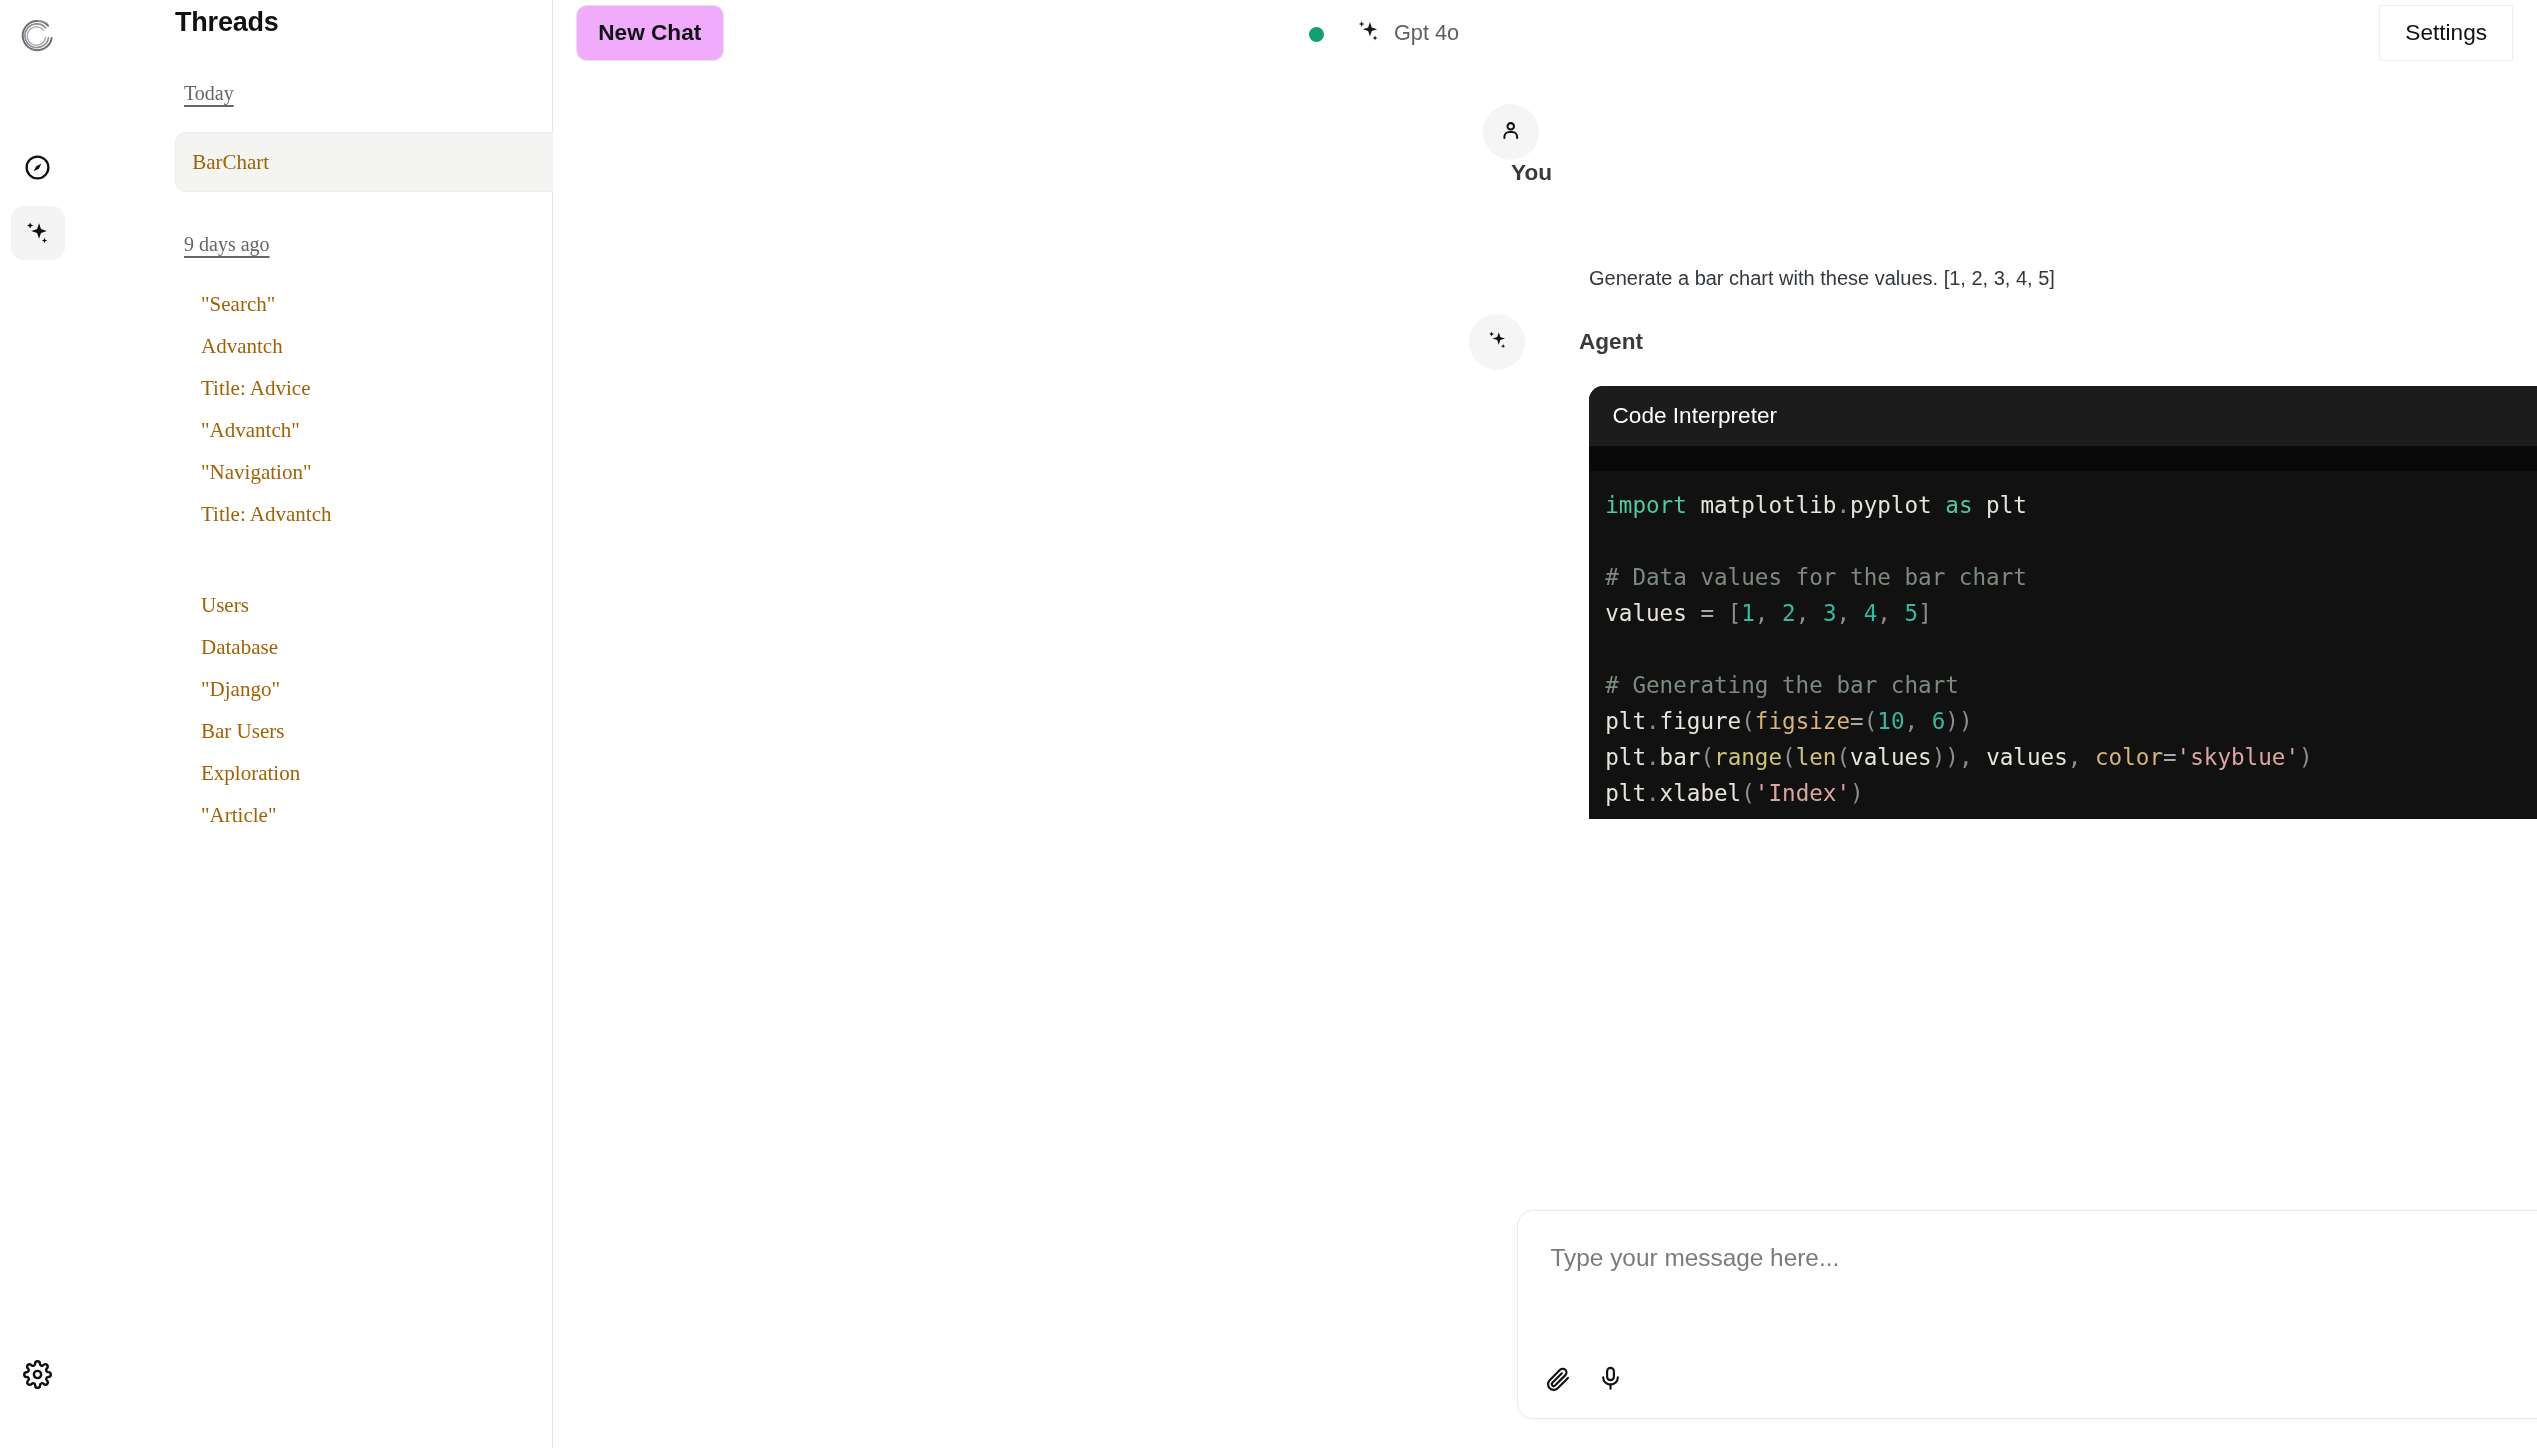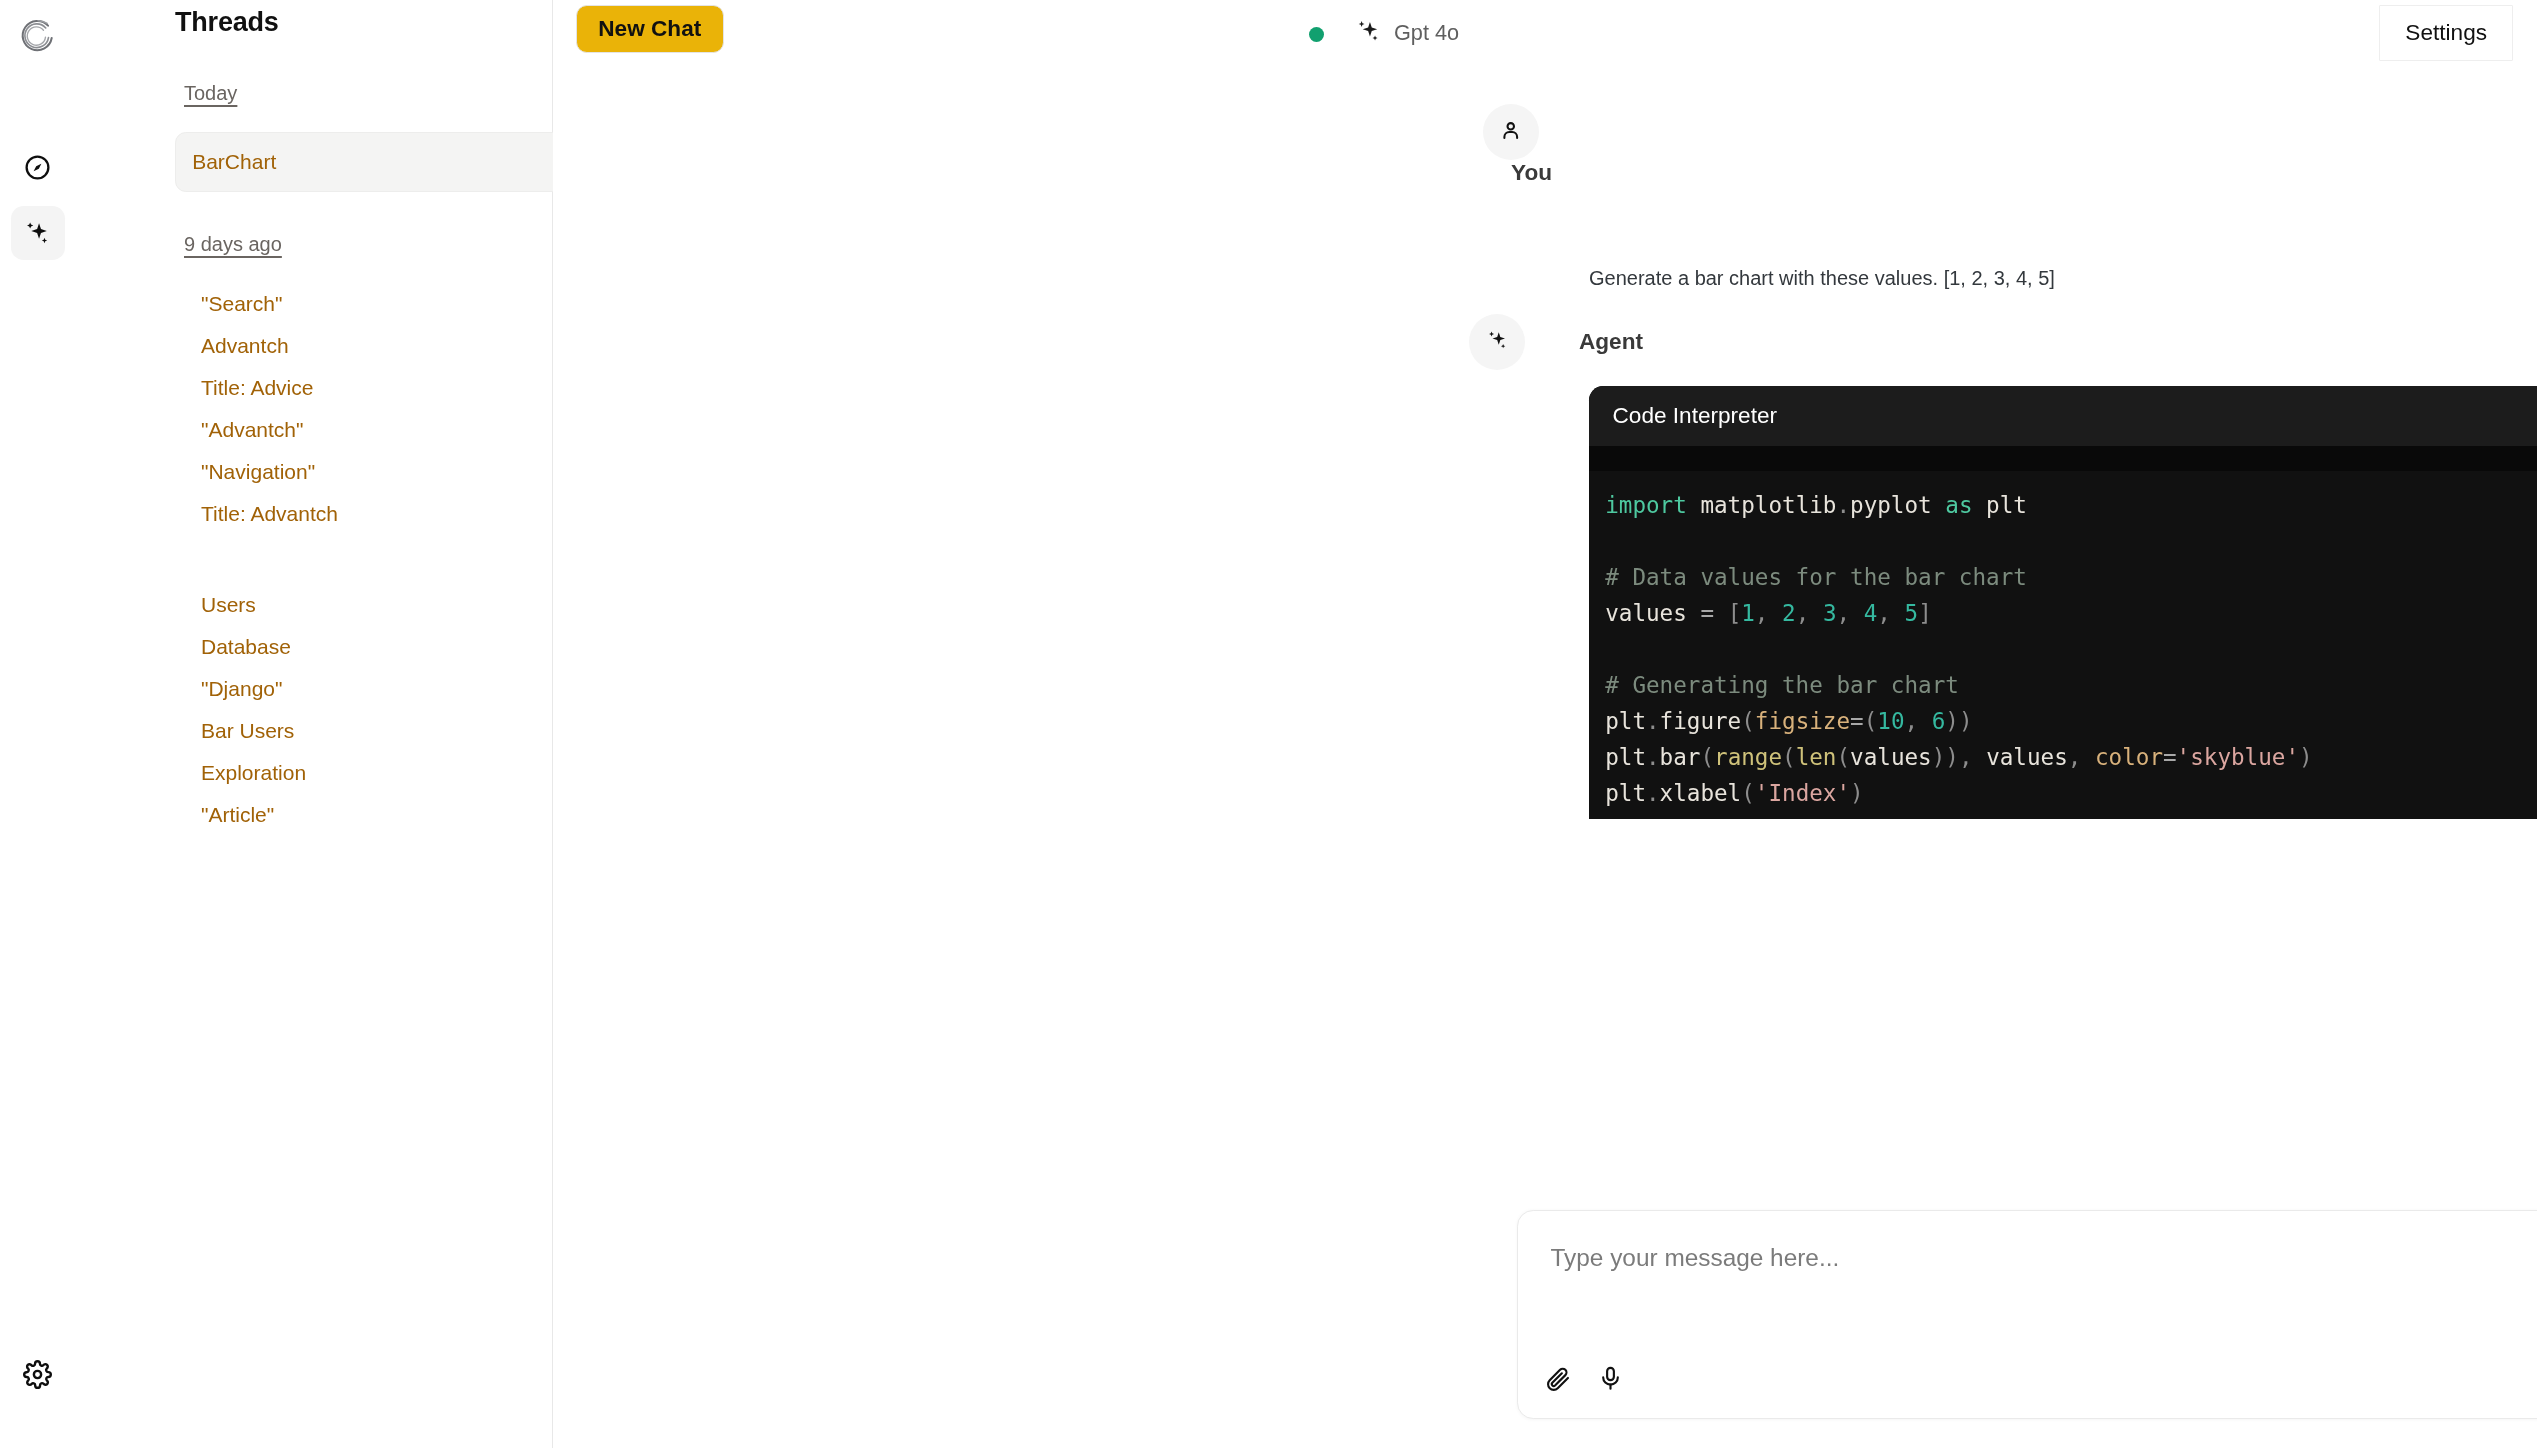--- a/index.html
+++ b/index.html
@@ -37,21 +37,21 @@
   .sidebar {
     width: 477px; flex: 0 0 477px; height: 1449px;
     background: #ffffff;
     border-right: 0.9px solid #e8e8e8;
     position: relative;
   }
   .sidebar-title {
     position: absolute; left: 99px; top: 7.2px;
     font-size: 27px; font-weight: 700; color: #111; letter-spacing: -0.2px;
   }
-  .thread-list { position: absolute; left: 0; top: 72px; width: 477px; }
+  .thread-list { position: absolute; left: 0; top: 72px; width: 477px; font-family: Liberation Serif, serif; }
   .group-label {
     font-size: 20px; color: #6a6561; font-weight: 400;
     text-decoration: underline; text-underline-offset: 4.5px;
     padding-left: 108px;
     height: 42px; line-height: 42px;
   }
   .thread-item {
     height: 42px; line-height: 42px;
     padding-left: 116px;
     font-size: 21px; color: #a16207;
@@ -67,23 +67,23 @@
     padding-left: 16.2px;
   }
   .sp-sm { height: 18px; }
   .sp-md { height: 31px; }
 
   
   .main { position: relative; flex: 1 1 auto; height: 1449px; background: #fff; }
   .topbar { position: relative; height: 68px; width: 100%; }
   .new-chat-btn {
     position: absolute; left: 22.6px; top: 5.4px;
-    height: 48px; padding: 0 21.7px;
+    height: 56px; padding: 0 21.7px;
     border: 0.9px solid #e4e4e4; border-radius: 10.8px;
-    background: #eab308; font-size: 22.6px; font-weight: 700; color: #111;
+    background: #f0abfc; font-size: 22.6px; font-weight: 700; color: #111;
     display: flex; align-items: center; justify-content: center;
     font-family: "Liberation Sans", sans-serif;
   }
   .status-dot {
     position: absolute; left: 756px; top: 27px;
     width: 15.3px; height: 15.3px; border-radius: 50%; background: #11a06f;
   }
   .model-sparkle { position: absolute; left: 801px; top: 17px; }
   .model-name {
     position: absolute; left: 841px; top: 20px;

